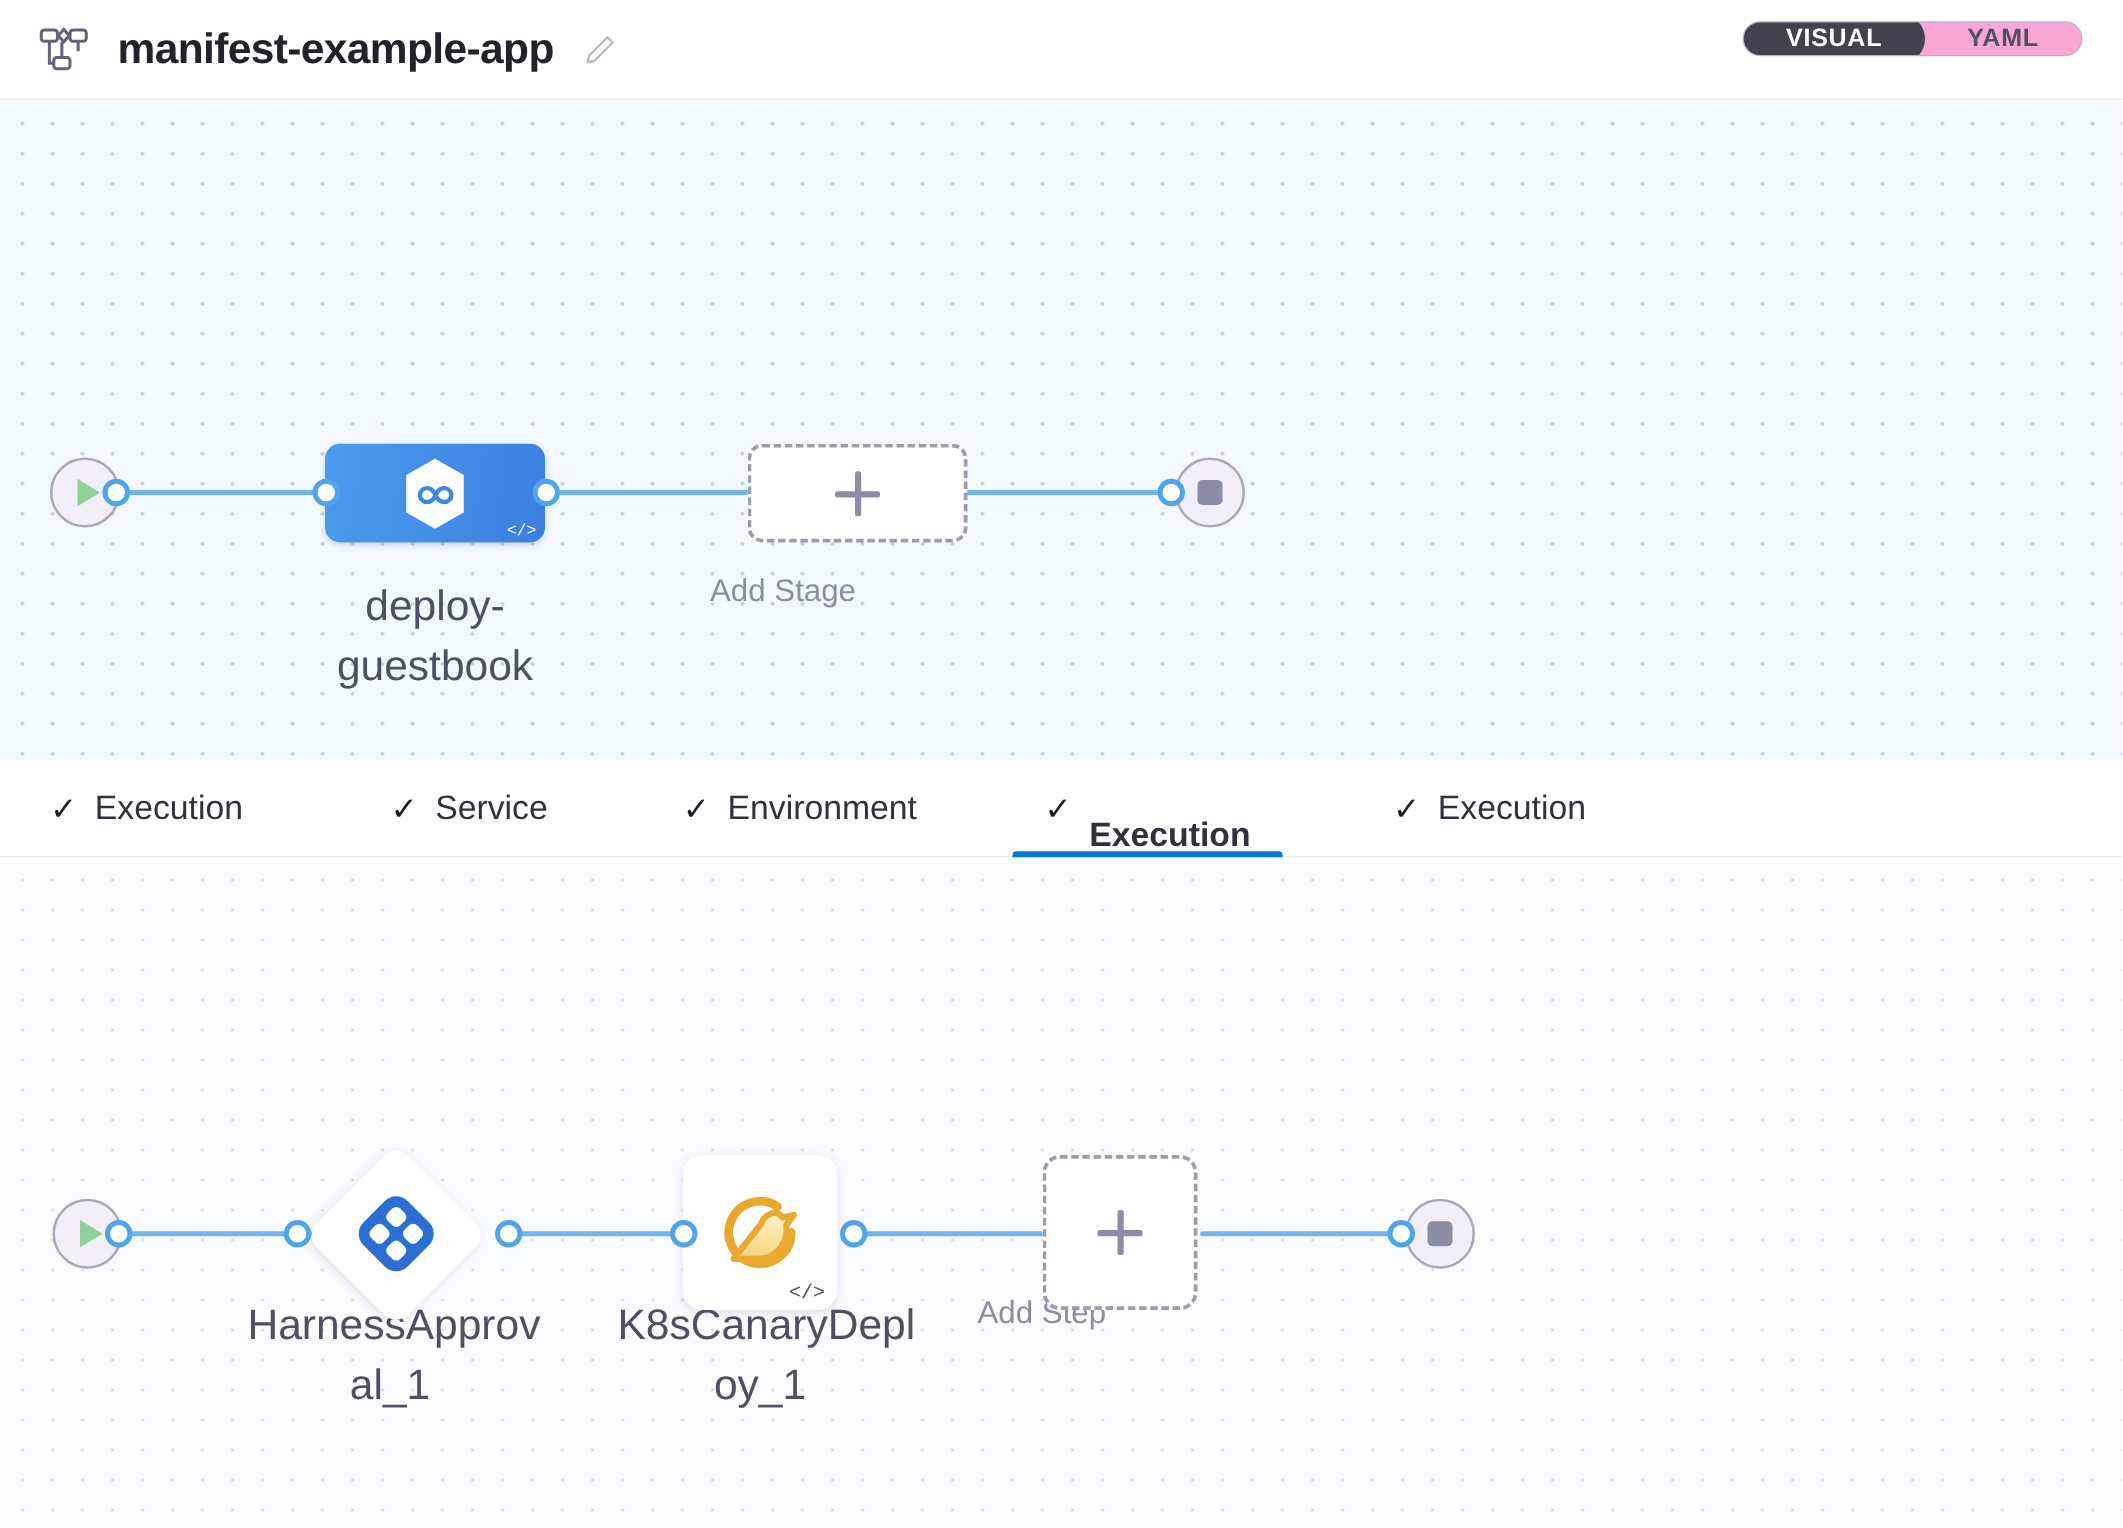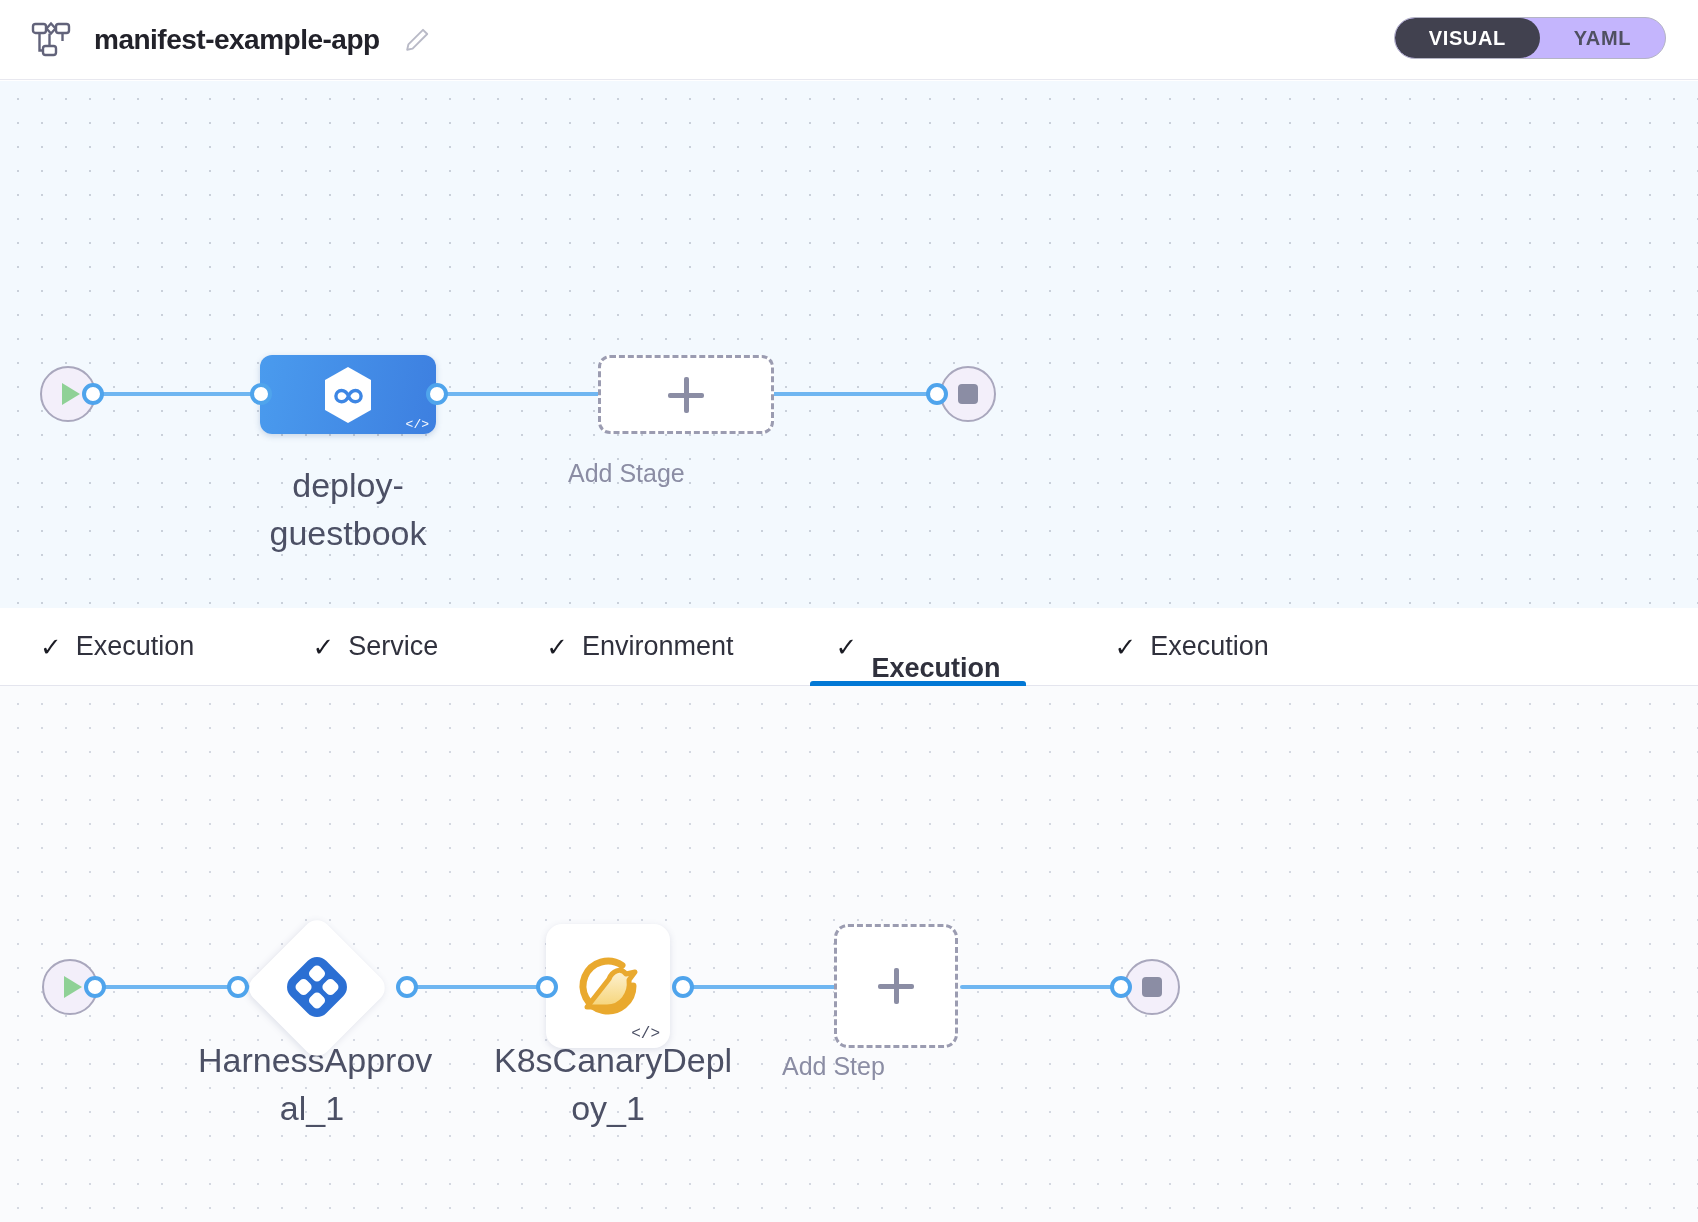--- a/index.html
+++ b/index.html
@@ -28,40 +28,40 @@
     align-items: center;
   }
   .pipeline-icon {
     margin-left: 28px;
     width: 46px; height: 46px;
     display: flex; align-items: center; justify-content: center;
     color: #62637a;
   }
   .page-title {
     margin-left: 20px;
-    font-size: 28px;
+    font-size: 34px;
     font-weight: bold;
     color: #22222a;
     letter-spacing: -0.5px;
     white-space: nowrap;
   }
   .edit-pencil {
     margin-left: 22px;
     width: 30px; height: 30px;
     color: #b9bac7;
     display: flex; align-items: center; justify-content: center;
     cursor: pointer;
   }
   .mode-toggle {
     position: absolute;
     right: 32px; top: 17px;
-    height: 42px;
+    height: 28px;
     border: 1px solid #b4b4c5;
     border-radius: 21px;
-    background: #c4b5fd;
+    background: #f9a8d4;
     display: flex;
     align-items: center;
     padding: 0;
     overflow: hidden;
   }
   .mode-btn {
     height: 40px;
     padding: 0 34px;
     display: flex; align-items: center; justify-content: center;
     font-size: 20px;
@@ -408,21 +408,21 @@
     <div class="port" style="left:536px; top:290px;"></div>
     <div class="port" style="left:672px; top:290px;"></div>
     <div class="node-label" style="left:494px; top:350px; width:228px;">
       <span>K8sCanaryDepl</span><br>
       <span>oy_1</span>
     </div>
 
     <div class="add-box step" style="left:834px; top:238px;">
       <div class="plus"></div>
     </div>
-    <div class="add-label" style="left:782px; top:366px; width:228px;">Add Step</div>
+    <div class="add-label" style="left:782px; top:350px; width:228px;">Add Step</div>
 
     <div class="port" style="left:1110px; top:290px;"></div>
     <div class="terminal" style="left:1124px; top:273px;">
       <div class="stop-sq"></div>
     </div>
   </div>
 
 </div>
 
 </body></html>

